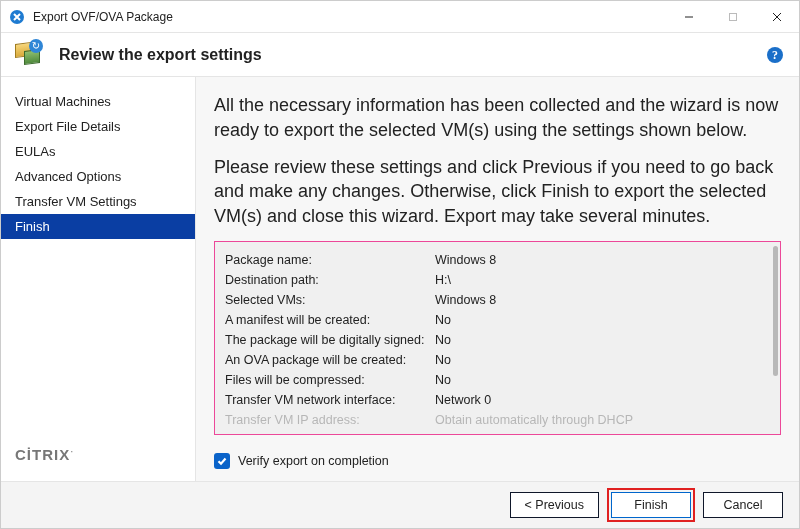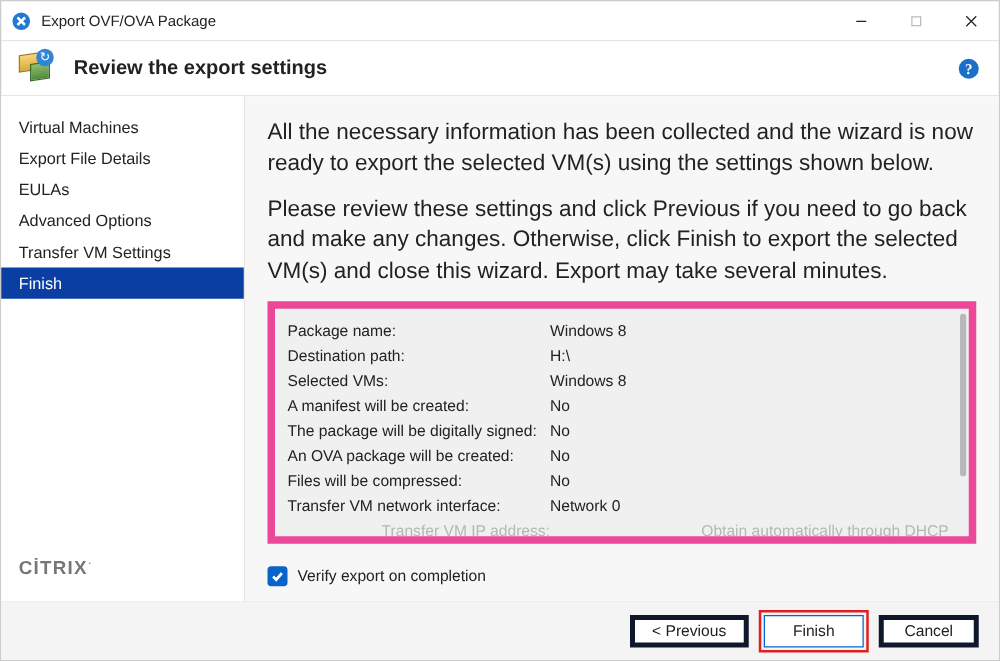--- a/index.html
+++ b/index.html
@@ -28,34 +28,34 @@
   .sidebar { width:195px; background:#fff; border-right:1px solid #e5e5e5; display:flex; flex-direction:column; padding-top:12px; }
   .side-item { padding:5px 14px; font-size:13px; cursor:default; }
   .side-item.selected { background:#0a3ea3; color:#fff; }
   .side-spacer { flex:1; }
   .brand { padding:8px 14px 18px; color:#888; letter-spacing:1px; font-family: Arial, sans-serif; }
   .brand b { font-weight:800; color:#777; font-size:15px; }
   .brand span.dot { color:#888; }
   
   .main { flex:1; background:#f7f7f7; padding:16px 18px 12px 18px; display:flex; flex-direction:column; min-width:0; }
   .para { font-size:18px; color:#222; line-height:1.38; margin-bottom:12px; }
-  .summary { border:6px solid #ec4899; background:#f0f0f0; height:194px; overflow:hidden; position:relative; }
+  .summary { border:1px solid #ec4899; background:#f0f0f0; height:194px; overflow:hidden; position:relative; }
   .summary-inner { padding:8px 16px 8px 10px; }
   .srow { display:flex; padding:3px 0; font-size:12.5px; }
   .srow .k { width:210px; }
   .srow .v { flex:1; }
-  .srow.fade .k, .srow.fade .v { color:#888; opacity:.55; overflow:hidden; white-space:nowrap;text-align:right; }
+  .srow.fade .k, .srow.fade .v { color:#888; opacity:.55; overflow:hidden; white-space:nowrap; }
   .scrollbar { position:absolute; right:2px; top:4px; bottom:4px; width:5px; }
   .scroll-thumb { position:absolute; right:0; top:0; width:5px; height:130px; background:#b8b8b8; border-radius:3px; }
   .verify-row { display:flex; align-items:center; gap:8px; margin-top:18px; }
   .chk { width:16px; height:16px; border-radius:3px; background:#0a63c9; display:flex; align-items:center; justify-content:center; }
   .chk svg { width:10px; height:10px; stroke:#fff; stroke-width:2.2; fill:none; }
   
   .footer { height:46px; display:flex; align-items:center; justify-content:flex-end; gap:8px; padding:0 16px; background:#f4f4f4; }
-  .btn { min-width:80px; height:26px; padding:0 14px; background:#fff; border:4px solid #0f172a; font-size:12.5px; display:flex; align-items:center; justify-content:center; }
+  .btn { min-width:80px; height:26px; padding:0 14px; background:#fff; border:1px solid #0f172a; font-size:12.5px; display:flex; align-items:center; justify-content:center; }
   .btn.primary { border:1px solid #0066cc; }
   .highlight-box { padding:2px; border:2px solid #e02020; display:flex; }
 </style>
 </head>
 <body>
 
 <div class="window">
 
   <div class="titlebar">
     <span class="icon">

